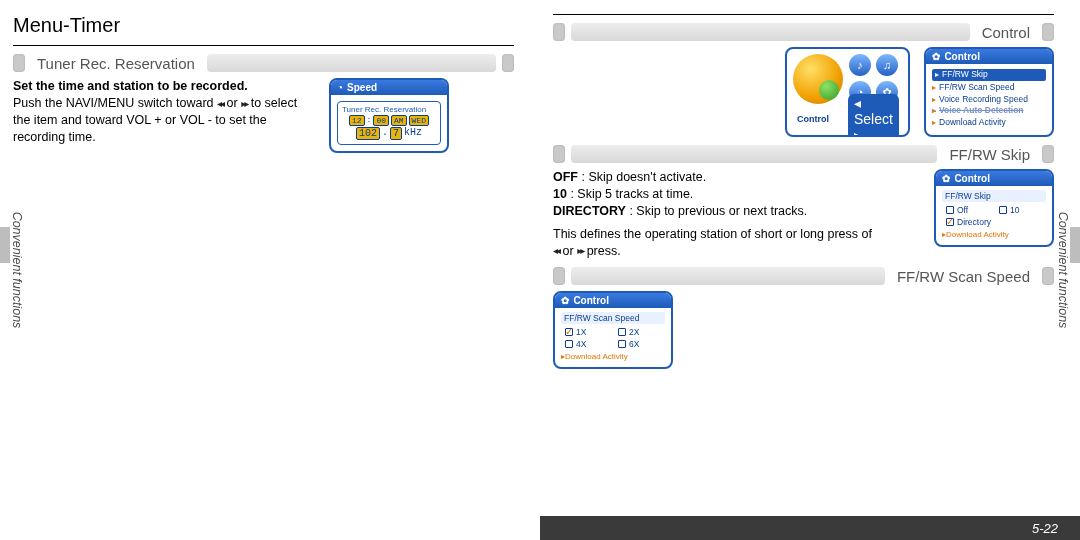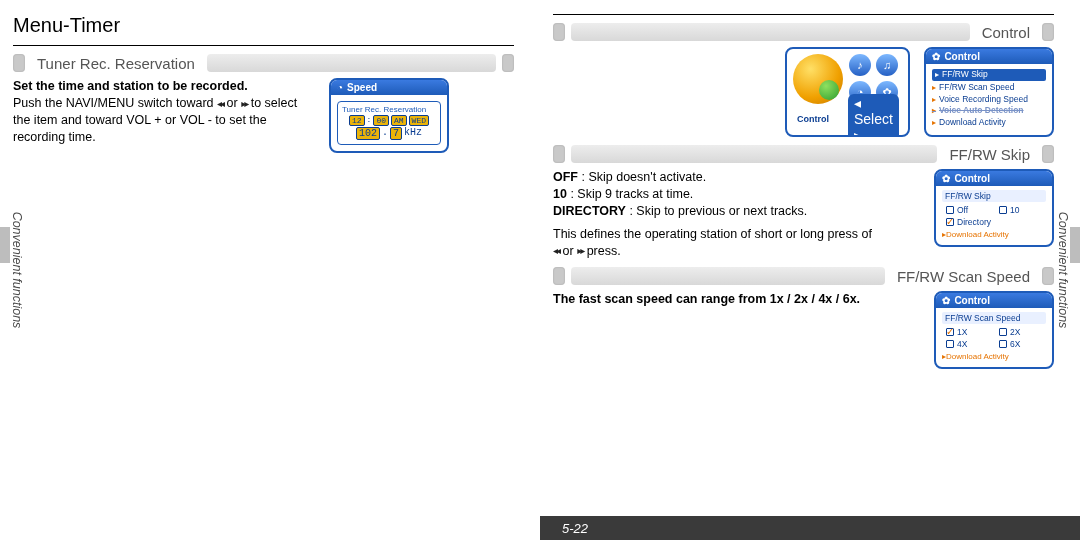--- a/index.html
+++ b/index.html
@@ -126,21 +126,21 @@
     left: 0; right: 0; bottom: 0;
     height: 24px;
     background: var(--dark-bar);
     color: #fff;
     font-style: italic;
     font-size: 13px;
     padding: 0 22px;
     display: flex;
     align-items: center;
   }
-  .page.right .footer-bar { justify-content: flex-start; }
+  .page.right .footer-bar { justify-content: flex-end; }
 
   
   .dev {
     border: 2px solid var(--blue);
     border-radius: 8px;
     background: #fff;
     font-size: 9px;
     color: var(--blue-dark);
     overflow: hidden;
     flex: 0 0 auto;
@@ -408,21 +408,21 @@
     <div class="sec-banner">
       <span class="sec-cap"></span>
       <span class="sec-label">FF/RW Skip</span>
       <span class="sec-fill"></span>
       <span class="sec-cap"></span>
     </div>
 
     <div class="content-row">
       <div class="body-text">
         <b>OFF</b><span> : Skip doesn't  activate.</span><br>
-        <b>10</b><span> : Skip 9 tracks at time.</span><br>
+        <b>10</b><span> : Skip 5 tracks at time.</span><br>
         <b>DIRECTORY</b><span> : Skip to previous or next tracks.</span>
         <div style="height:6px"></div>
         <span>This defines the operating station of short or long press of</span><br>
         <span class="arrows">◂◂</span>
         <span> or </span>
         <span class="arrows">▸▸</span>
         <span> press.</span>
       </div>
 
       <div class="dev opts">
@@ -452,23 +452,20 @@
     </div>
 
     <div class="sec-banner">
       <span class="sec-cap"></span>
       <span class="sec-label">FF/RW Scan Speed</span>
       <span class="sec-fill"></span>
       <span class="sec-cap"></span>
     </div>
 
     <div class="content-row">
-      <div class="body-text">
-        <b>The fast scan speed can range from 1x / 2x / 4x / 6x.</b>
-      </div>
 
       <div class="dev opts">
         <div class="dev-hdr">
           <span class="gear"></span>
           <span>Control</span>
         </div>
         <div class="dev-body">
           <div class="opt-title">FF/RW Scan Speed</div>
           <div class="opt-grid">
             <div class="opt">

